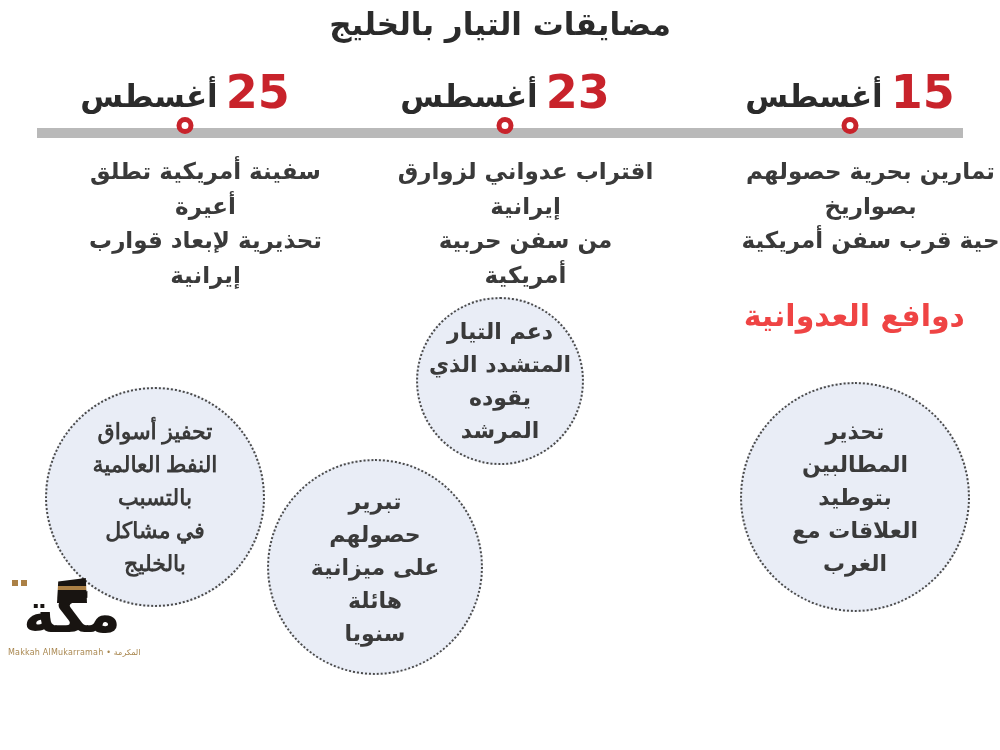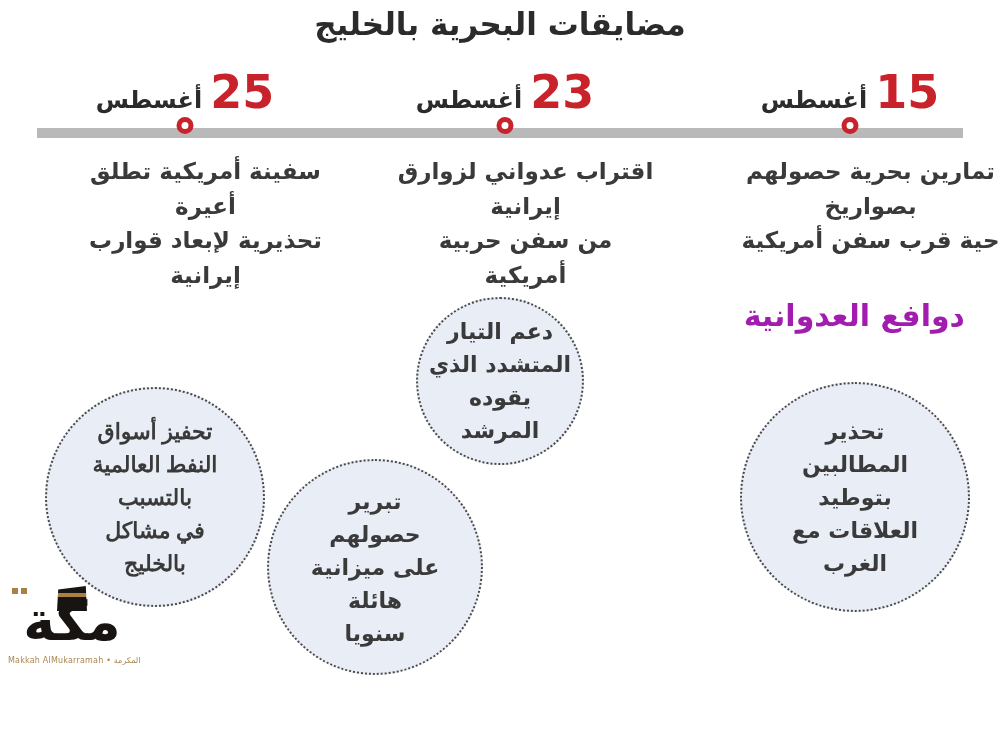--- a/index.html
+++ b/index.html
@@ -34,56 +34,56 @@
   .tl-item.pos-right  { left:700px; }
   .tl-item.pos-middle { left:355px; }
   .tl-item.pos-left   { left:35px; }
   .tl-date {
     height:68px;
     display:flex; align-items:flex-end; justify-content:center;
     gap:8px; direction:rtl;
     padding-bottom:12px;
   }
   .tl-num  { font-size:46px; font-weight:bold; color:#c8232b; line-height:0.85; }
-  .tl-month{ font-size:24px; font-weight:bold; color:#2b2b2b; line-height:1; }
+  .tl-month{ font-size:31px; font-weight:bold; color:#2b2b2b; line-height:1; }
   .tl-dot {
     position:absolute; top:61px; left:50%; transform:translateX(-50%);
     width:17px; height:17px; border-radius:50%;
     background:#ffffff; border:5px solid #c8232b; z-index:2;
   }
   .tl-desc {
     margin-top:30px;
     font-size:23px; font-weight:bold; color:#3a3a3a;
     line-height:1.5; direction:rtl; text-align:center;
     white-space:pre-line;
     margin-left:41px;
   }
 
   
   .motives { position:relative; height:514px; }
   .motives-heading {
     position:absolute; right:35px; top:62px;
-    font-size:30px; font-weight:bold; color:#a21caf; direction:rtl;
+    font-size:30px; font-weight:bold; color:#ef4444; direction:rtl;
   }
   .circle {
     position:absolute; border-radius:50%;
     background:#e9edf6; border:2px dotted #4a4a4a;
     display:flex; align-items:center; justify-content:center;
     text-align:center; direction:rtl;
     font-size:22px; font-weight:bold; color:#3a3a3a;
     line-height:1.5; white-space:pre-line; padding:8px;
   }
   .circle.c-warn-west        { left:740px; top:146px; width:230px; height:230px; }
   .circle.c-limit-navy       { left:505px; top:222px; width:224px; height:224px; }
   .circle.c-support-hardline { left:416px; top:61px;  width:168px; height:168px; }
   .circle.c-justify-budget   { left:267px; top:223px; width:216px; height:216px; }
   .circle.c-oil-markets      { left:45px;  top:151px; width:220px; height:220px;font-family:Liberation Serif, serif; }
 
   
-  .logo { position:absolute; left:8px; top:582px; width:128px; z-index:5;margin-top:8px; }
+  .logo { position:absolute; left:8px; top:582px; width:128px; z-index:5; }
   .logo-mark { position:relative; height:64px; }
   .logo-text {
     display:block; text-align:center; direction:rtl;
     font-size:54px; font-weight:bold; color:#181411; line-height:64px;
   }
   .kaaba-icon {
     position:absolute; top:-4px; left:50%; transform:translateX(-50%);
     width:30px; height:25px; z-index:6;
     background:linear-gradient(180deg,#181411 0 30%,#ab8045 30% 46%,#181411 46% 100%);
     clip-path:polygon(4% 14%, 96% 0, 100% 100%, 0 100%);
@@ -93,21 +93,21 @@
   .logo-tagline {
     margin-top:2px; text-align:right; direction:ltr;
     font-size:8px; color:#a9874f; white-space:nowrap; letter-spacing:0.2px;
   }
 </style>
 </head>
 <body>
 
 <div class="page">
 
-  <h1 class="main-title">مضايقات البحرية بالخليج</h1>
+  <h1 class="main-title">مضايقات التيار بالخليج</h1>
 
   <section class="timeline">
     <div class="tl-bar"></div>
 
     <div class="tl-item pos-right">
       <div class="tl-date">
         <span class="tl-num">15</span>
         <span class="tl-month">أغسطس</span>
       </div>
       <div class="tl-dot"></div>

